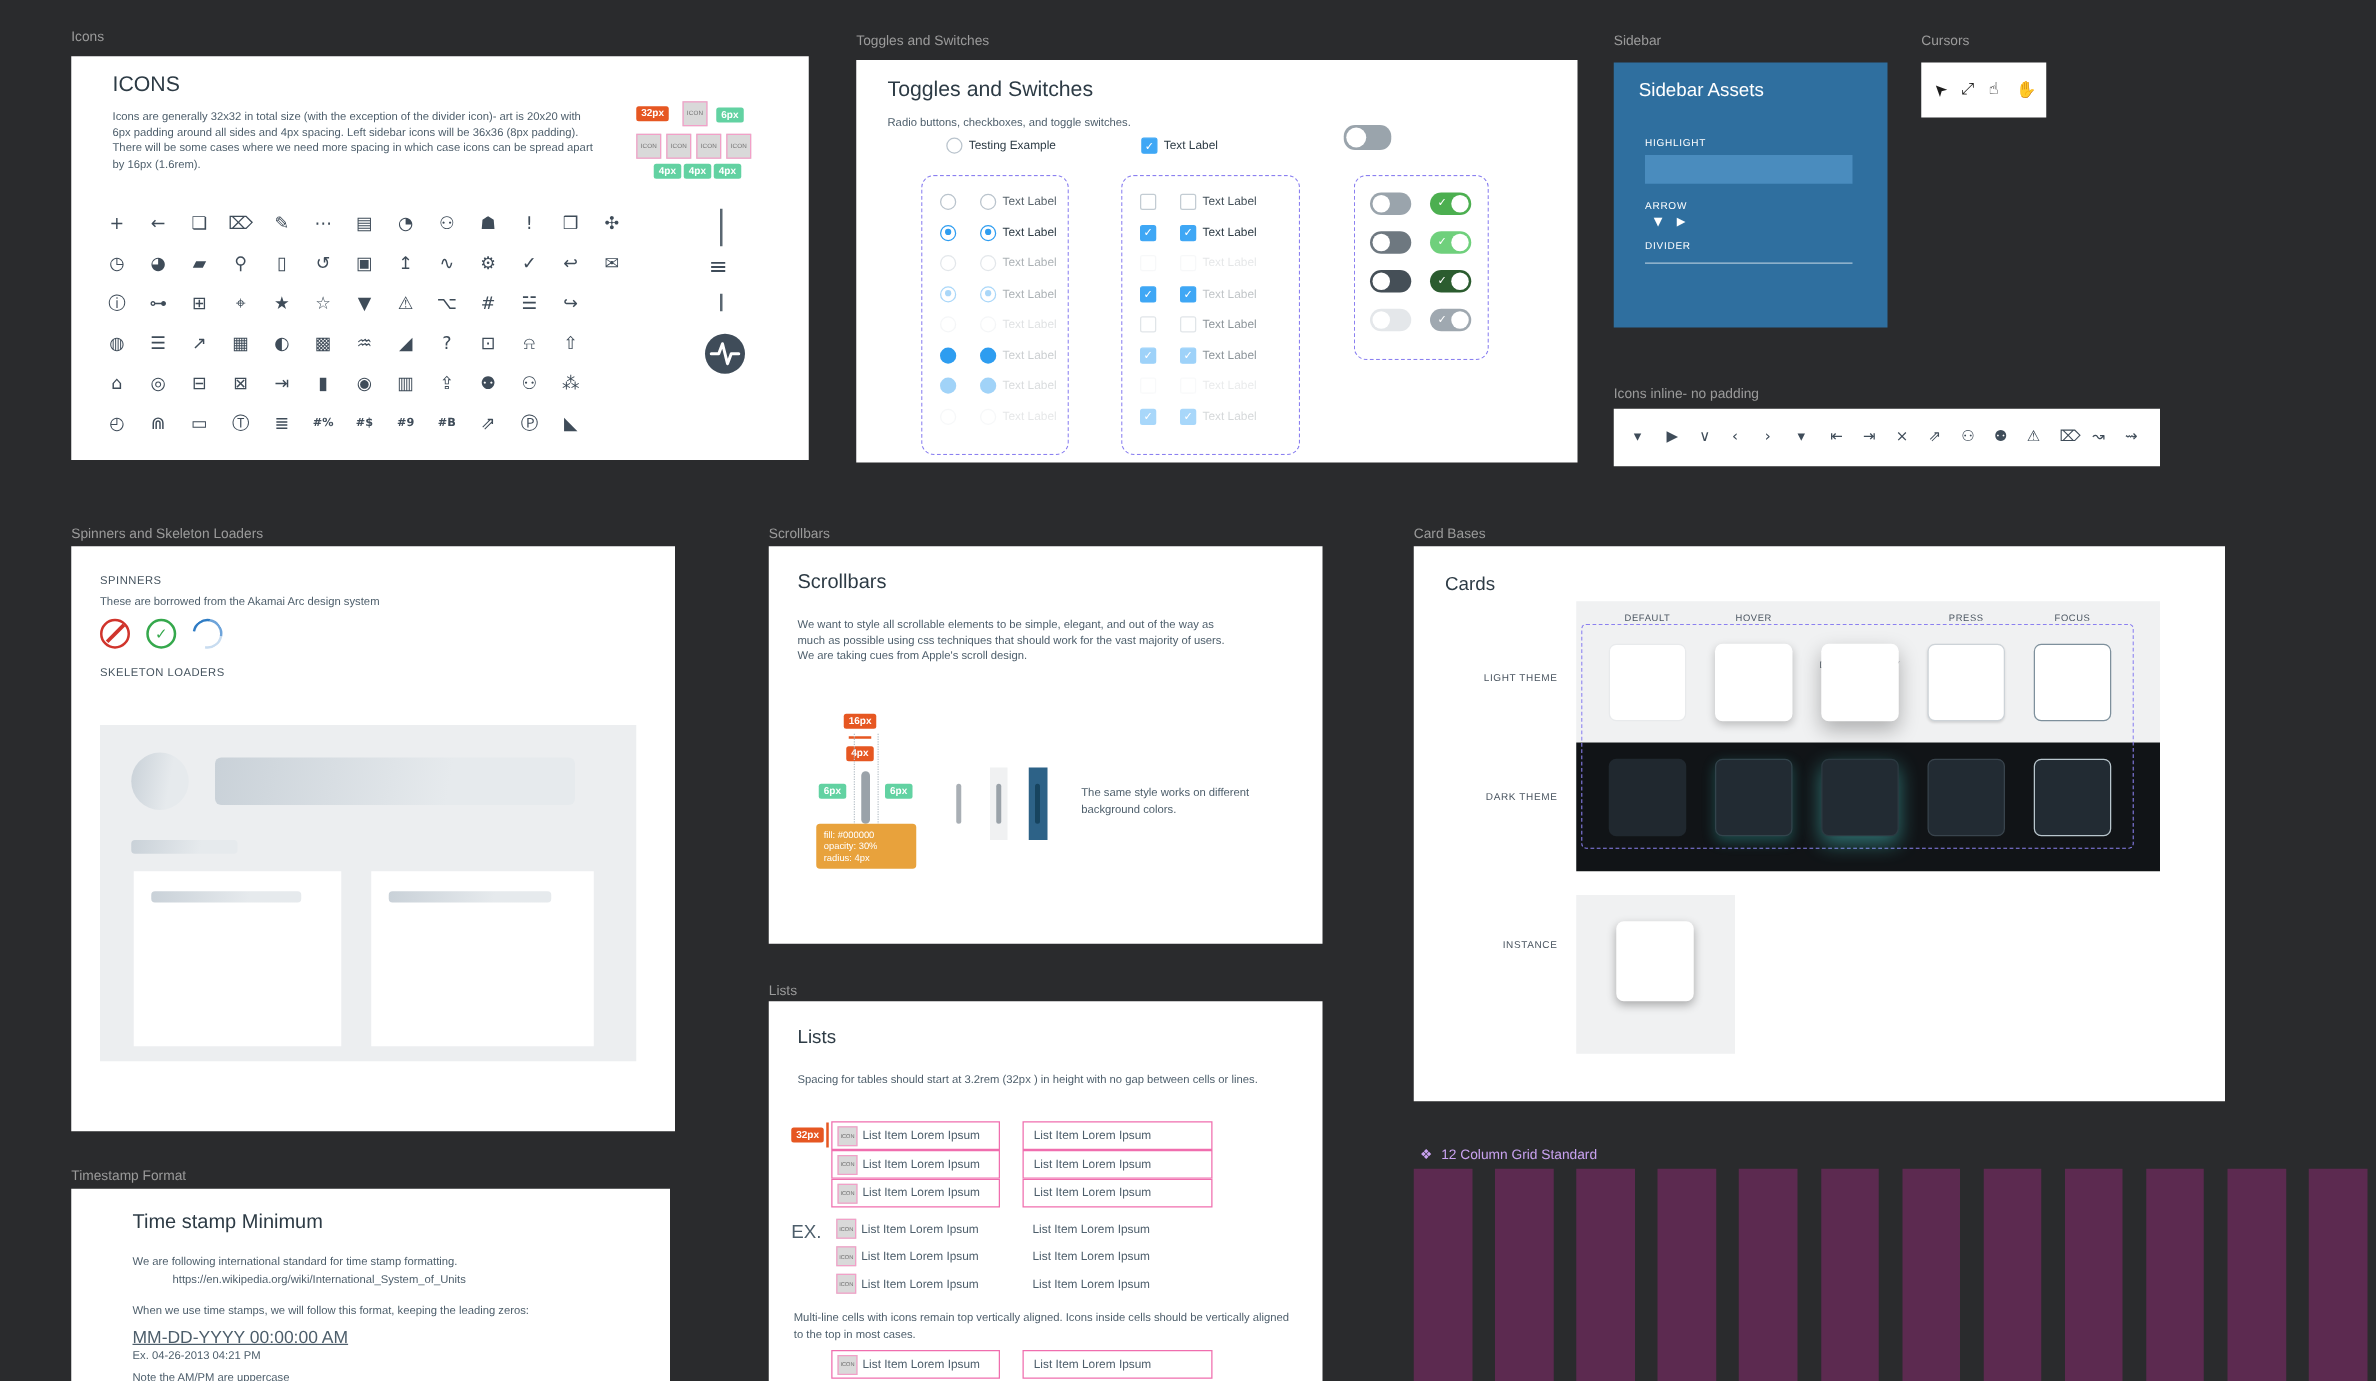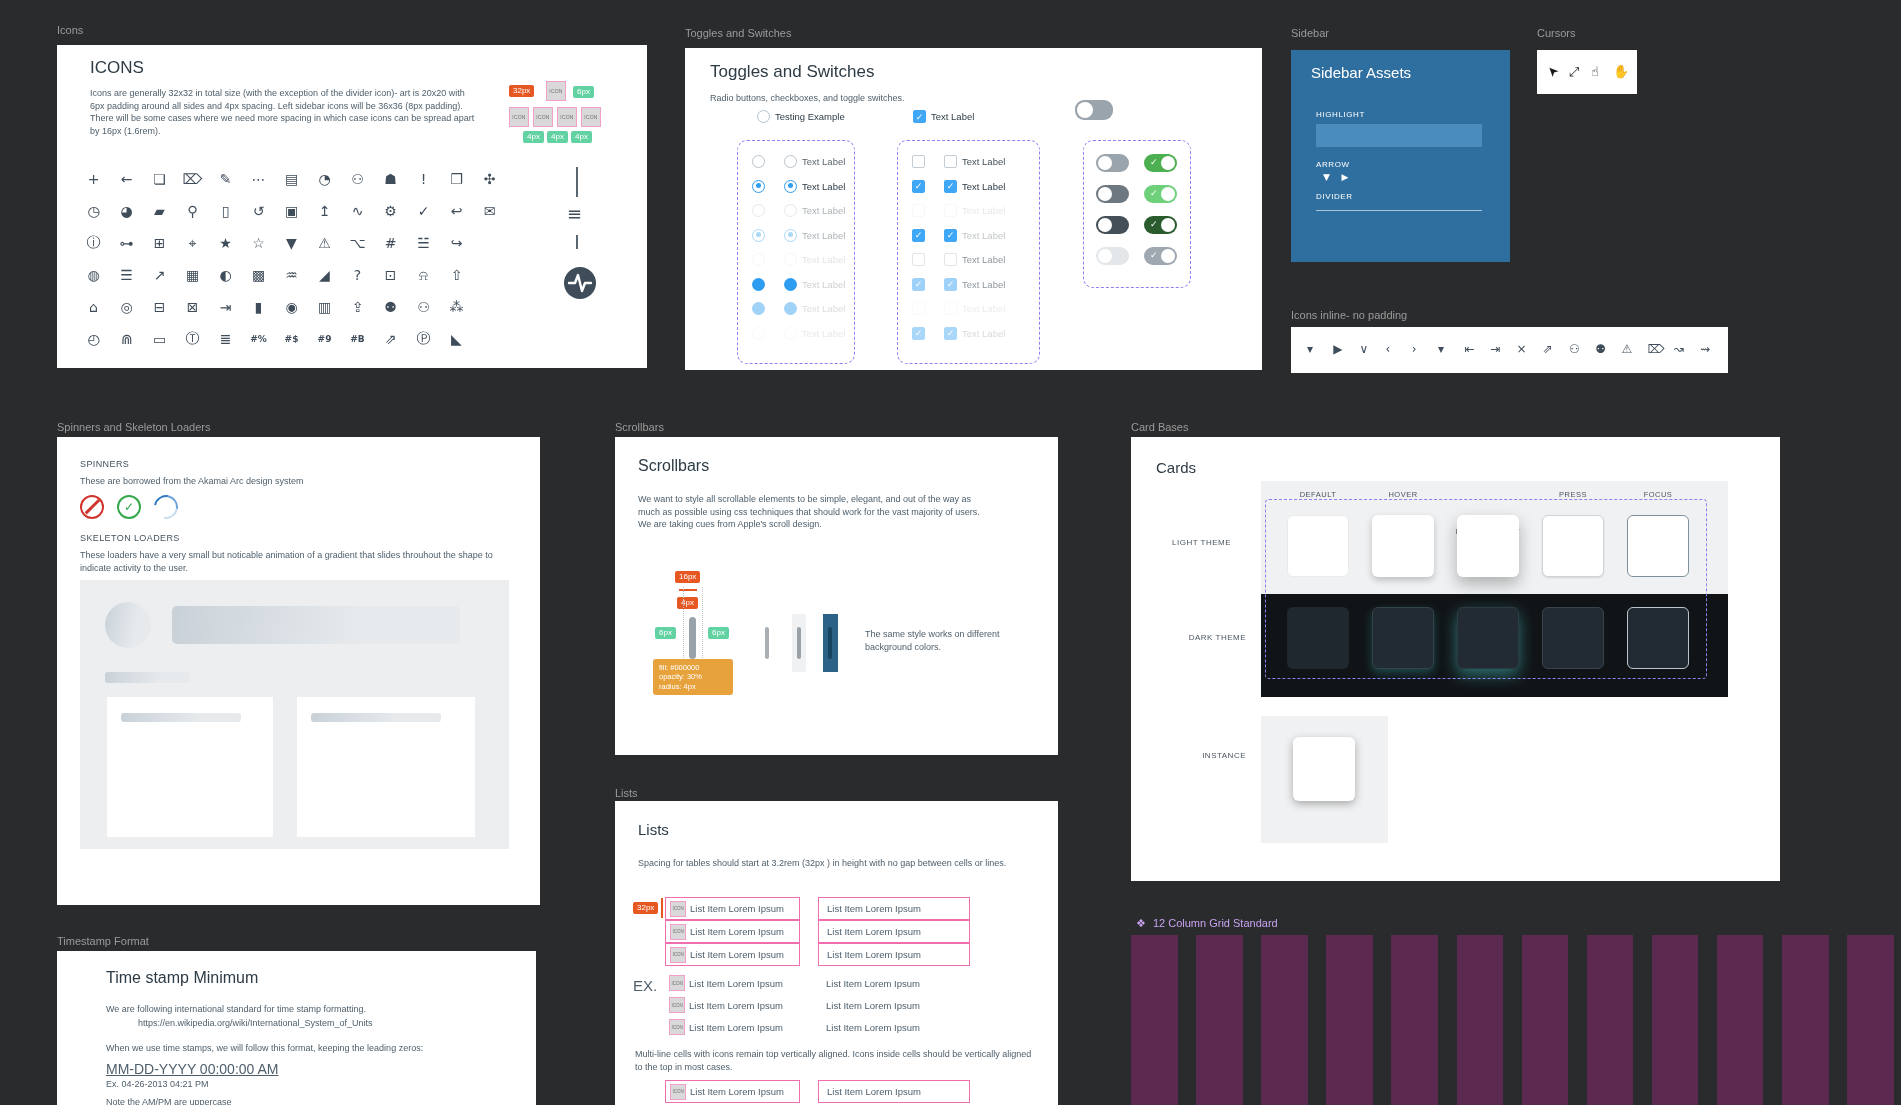--- a/index.html
+++ b/index.html
@@ -5,21 +5,21 @@
   * { margin:0; padding:0; box-sizing:border-box; }
   html,body { width:1901px; height:1105px; overflow:hidden; }
   body { background:#2a2b2d; font-family:"Liberation Sans",sans-serif; position:relative; }
   .abs { position:absolute; }
   .frame-label { position:absolute; font-size:11px; color:#9b9b9b; white-space:nowrap; cursor:default; }
   .panel { position:absolute; background:#ffffff; }
   .h-big { font-size:17px; font-weight:400; color:#2d3b45; }
   .h-med { font-size:15px; font-weight:400; color:#2d3b45; }
   .body-text { font-size:9.5px; color:#4d5e6b; line-height:1.4; }
   .tiny-head { font-size:9px; color:#45535e; letter-spacing:.4px; }
-  .badge { position:absolute; font-size:8px; line-height:1; color:#fff; padding:2px 4px; border-radius:2px; white-space:nowrap; }
+  .badge { position:absolute; font-size:8px; line-height:1; color:#fff; padding:2px 4px; border-radius:2px; white-space:nowrap;font-weight:bold; }
   .badge.orange { background:#e65722; }
   .badge.teal { background:#62d2a2; }
   .chip { position:absolute; background:#d9d9d9; border:1.5px solid #f2a0c8; display:flex; align-items:center; justify-content:center; font-size:5px; color:#707070; letter-spacing:.2px; }
   
   .icon-row { display:flex; }
   .icon-cell { width:33px; height:32px; display:flex; align-items:center; justify-content:center; font-family:"DejaVu Sans",sans-serif; font-size:14px; color:#3f4c59; }
   .icon-cell.small { font-size:9px; font-weight:bold; letter-spacing:0; }
   
   .dash-box { position:absolute; border:1.5px dashed #8b80f0; border-radius:10px; }
   .radio { width:13px; height:13px; border:1.5px solid #b9c3cc; border-radius:50%; background:#fff; position:relative; display:inline-block; }
@@ -358,21 +358,20 @@
 <div class="panel" style="left:57px;top:437px;width:483px;height:468px">
   <div class="abs tiny-head" style="left:23px;top:22px">SPINNERS</div>
   <div class="abs body-text" style="left:23px;top:38px;font-size:9px">These are borrowed from the Akamai Arc design system</div>
 
   <div class="abs" style="left:23px;top:58px;width:24px;height:24px;border:2.5px solid #d0342c;border-radius:50%">
     <div style="position:absolute;left:8.5px;top:0px;width:2.5px;height:19px;background:#d0342c;transform:rotate(45deg)"></div>
   </div>
   <div class="abs" style="left:60px;top:58px;width:24px;height:24px;border:2.5px solid #35a84c;border-radius:50%;display:flex;align-items:center;justify-content:center;color:#35a84c;font-size:12px">✓</div>
   <div class="abs" style="left:97px;top:58px;width:24px;height:24px;border:2.5px solid;border-color:#2f7cc4 #6ea4da #c8dcf0 transparent;border-radius:50%;transform:rotate(-35deg)"></div>
   <div class="abs tiny-head" style="left:23px;top:96px">SKELETON LOADERS</div>
-  <div class="abs body-text" style="left:23px;top:112px;width:420px;font-size:9px">These loaders have a very small but noticable animation of a gradient that slides throuhout the shape to indicate activity to the user.</div>
 
   <div class="abs" style="left:23px;top:143px;width:429px;height:269px;background:#eceef0">
     <div class="abs skel" style="left:25px;top:22px;width:46px;height:46px;border-radius:50%"></div>
     <div class="abs skel" style="left:92px;top:26px;width:288px;height:38px;border-radius:5px"></div>
     <div class="abs skel" style="left:25px;top:92px;width:85px;height:11px;border-radius:3px"></div>
     <div class="abs" style="left:27px;top:117px;width:166px;height:140px;background:#fff">
       <div class="abs skel" style="left:14px;top:16px;width:120px;height:9px;border-radius:3px"></div>
     </div>
     <div class="abs" style="left:217px;top:117px;width:178px;height:140px;background:#fff">
       <div class="abs skel" style="left:14px;top:16px;width:130px;height:9px;border-radius:3px"></div>
@@ -488,21 +487,21 @@
       <div class="card dk s-default" style="left: 156px; top: 170px; width: 62px; height: 62px;"></div>
       <div class="card lt s-hover" style="left: 241px; top: 78px; width: 62px; height: 62px;"></div>
       <div class="card dk s-hover" style="left: 241px; top: 170px; width: 62px; height: 62px;"></div>
       <div class="card lt s-drag" style="left: 326px; top: 78px; width: 62px; height: 62px;"></div>
       <div class="card dk s-drag" style="left: 326px; top: 170px; width: 62px; height: 62px;"></div>
       <div class="card lt s-press" style="left: 411px; top: 78px; width: 62px; height: 62px;"></div>
       <div class="card dk s-press" style="left: 411px; top: 170px; width: 62px; height: 62px;"></div>
       <div class="card lt s-focus" style="left: 496px; top: 78px; width: 62px; height: 62px;"></div>
       <div class="card dk s-focus" style="left: 496px; top: 170px; width: 62px; height: 62px;"></div>
     </div>
-  <div class="theme-label" style="left:0;top:101px">LIGHT THEME</div>
+  <div class="theme-label" style="left:15px;top:101px">LIGHT THEME</div>
   <div class="theme-label" style="left:15px;top:196px">DARK THEME</div>
   <div class="theme-label" style="left:15px;top:314px">INSTANCE</div>
   <div class="abs" style="left:130px;top:279px;width:127px;height:127px;background:#f0f1f2">
     <div class="card lt s-hover" style="left:32px;top:21px;width:62px;height:64px;box-shadow:0 3px 8px rgba(0,0,0,.3)"></div>
   </div>
 </div>
 
 <div class="frame-label" style="left:57px;top:935px">Timestamp Format</div>
 <div class="panel" style="left:57px;top:951px;width:479px;height:154px;overflow:hidden">
   <div class="abs h-big" style="left:49px;top:18px;font-size:16px">Time stamp Minimum</div>

